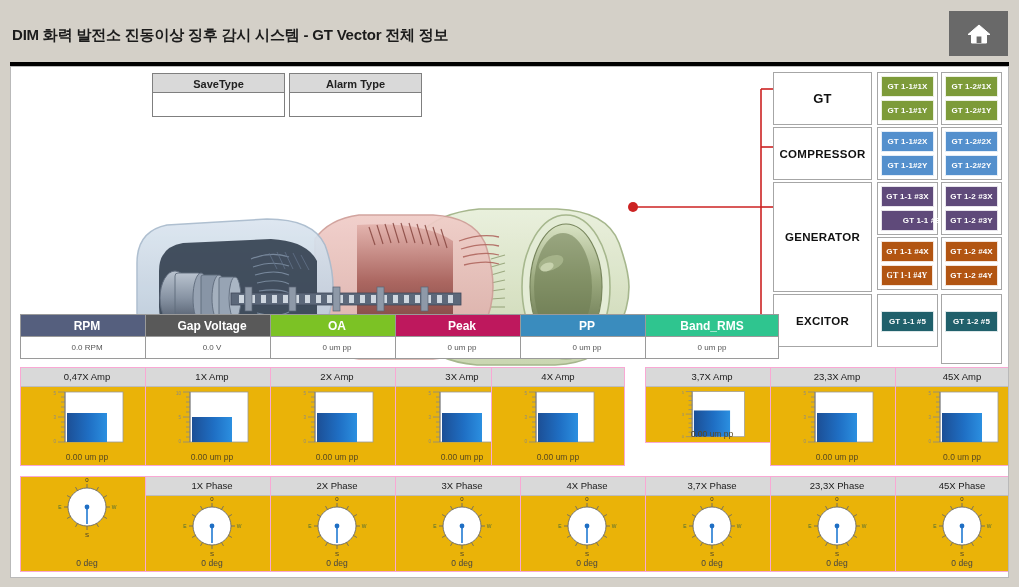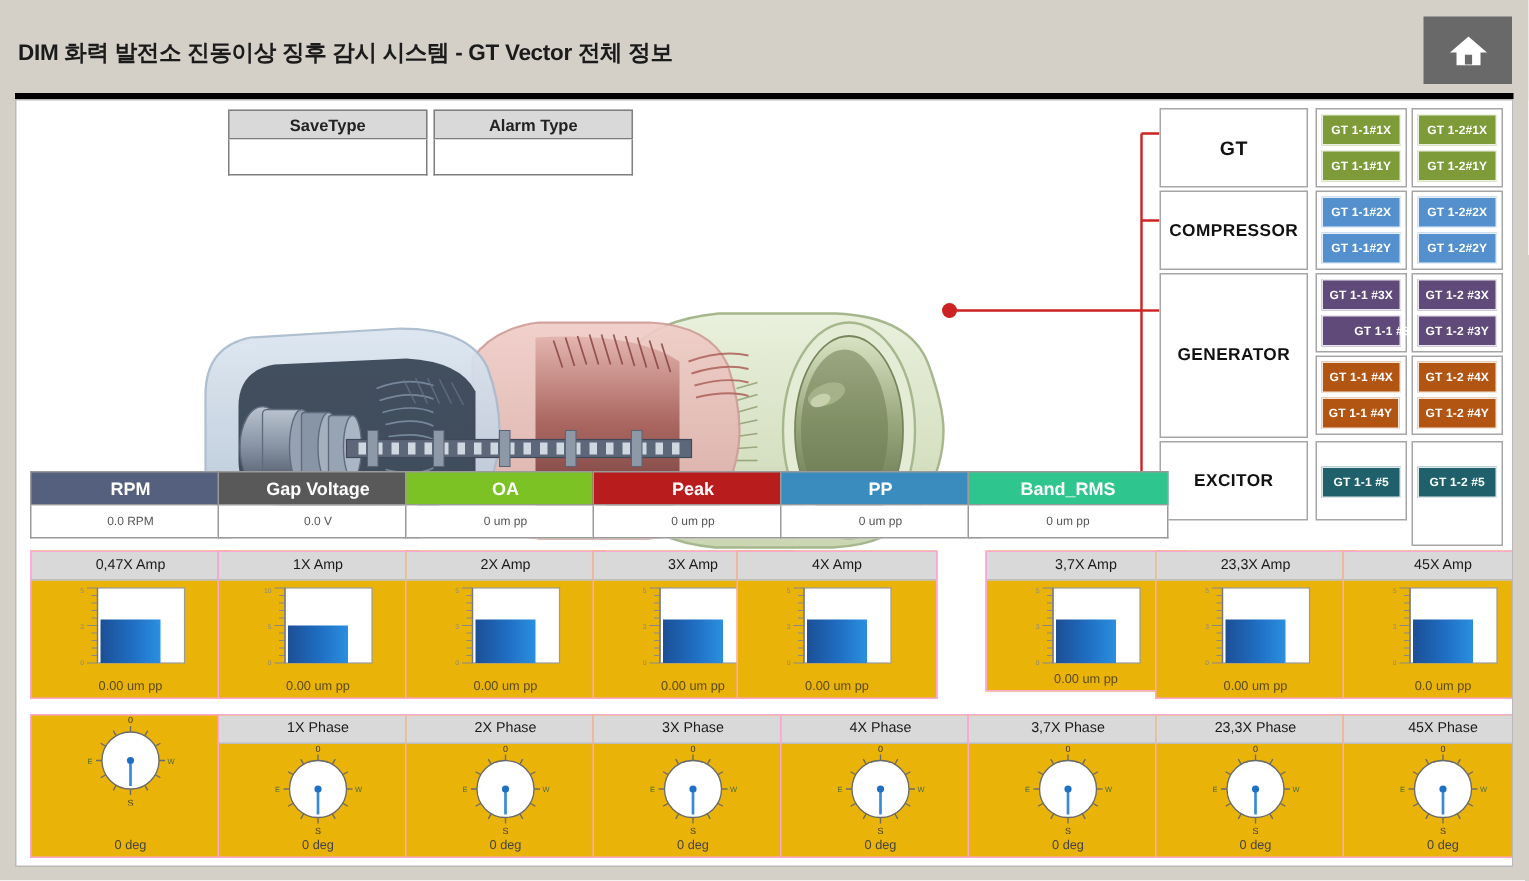--- a/index.html
+++ b/index.html
@@ -396,21 +396,21 @@
       <div class="tag-chip" style="left:3px; top:3px; width:53px; height:21px; background:#5f4a7a;">GT 1-1 #3X</div>
       <div class="tag-chip" style="left:3px; top:27px; width:53px; height:21px; background:#5f4a7a;padding-left:33px;">GT 1-1 #3Y</div>
     </div>
     <div class="tag-frame" style="left:930px; top:115px; width:61px; height:53px;text-decoration:underline;">
       <div class="tag-chip" style="left:3px; top:3px; width:53px; height:21px; background:#5f4a7a;">GT 1-2 #3X</div>
       <div class="tag-chip" style="left:3px; top:27px; width:53px; height:21px; background:#5f4a7a;">GT 1-2 #3Y</div>
     </div>
 
     <div class="tag-frame" style="left:866px; top:170px; width:61px; height:53px;">
       <div class="tag-chip" style="left:3px; top:3px; width:53px; height:21px; background:#b25512;">GT 1-1 #4X</div>
-      <div class="tag-chip" style="left:3px; top:27px; width:52px; height:21px; background:#b25512;">GT 1-1 #4Y</div>
+      <div class="tag-chip" style="left:3px; top:27px; width:52px; height:21px; background:#b25512;font-family:Liberation Serif, serif;">GT 1-1 #4Y</div>
     </div>
     <div class="tag-frame" style="left:930px; top:170px; width:61px; height:53px;">
       <div class="tag-chip" style="left:3px; top:3px; width:53px; height:21px; background:#b25512;">GT 1-2 #4X</div>
       <div class="tag-chip" style="left:3px; top:27px; width:53px; height:21px; background:#b25512;">GT 1-2 #4Y</div>
     </div>
 
     <div class="tag-frame" style="left:866px; top:227px; width:61px; height:53px;">
       <div class="tag-chip" style="left:3px; top:16px; width:53px; height:21px; background:#20606b;">GT 1-1 #5</div>
     </div>
     <div class="tag-frame" style="left:930px; top:227px; width:61px; height:70px;padding-left:33px;">
@@ -423,21 +423,21 @@
     </div>
     <div class="measure-card" style="left:134px; top:247px;">
       <div class="mc-head" style="background:#595959;">Gap Voltage</div>
       <div class="mc-val">0.0 V</div>
     </div>
     <div class="measure-card" style="left:259px; top:247px;">
       <div class="mc-head" style="background:#7cc225;">OA</div>
       <div class="mc-val">0 um pp</div>
     </div>
     <div class="measure-card" style="left:384px; top:247px;">
-      <div class="mc-head" style="background:#b91c1c;text-align:center;">Peak</div>
+      <div class="mc-head" style="background:#be185d;text-align:center;">Peak</div>
       <div class="mc-val">0 um pp</div>
     </div>
     <div class="measure-card" style="left:509px; top:247px;">
       <div class="mc-head" style="background:#3a8cbe;">PP</div>
       <div class="mc-val">0 um pp</div>
     </div>
     <div class="measure-card" style="left:634px; top:247px;">
       <div class="mc-head" style="background:#2fc58f;">Band_RMS</div>
       <div class="mc-val">0 um pp</div>
     </div>
@@ -596,21 +596,21 @@
               <line x1="37" y1="55" x2="44" y2="55" stroke="#888" stroke-width="0.8"></line>
         <line x1="44" y1="5" x2="44" y2="55" stroke="#777" stroke-width="0.9"></line>
         <text x="35" y="8" font-size="4.5" fill="#888" text-anchor="end" font-family="Liberation Sans, sans-serif">5</text>
         <text x="35" y="32" font-size="4.5" fill="#888" text-anchor="end" font-family="Liberation Sans, sans-serif">3</text>
         <text x="35" y="56" font-size="4.5" fill="#888" text-anchor="end" font-family="Liberation Sans, sans-serif">0</text>
         <rect x="46" y="26.000000000000004" width="40" height="28.999999999999996" fill="url(#barg4)"></rect>
       </svg>
           </div>
           <div class="gp-foot">0.00 um pp</div>
         </div>
-        <div class="gauge-panel" style="left: 634px; top: 300px; width: 134px; height: 94px; margin-left: 12px;">
+        <div class="gauge-panel" style="left: 634px; top: 300px; width: 134px; height: 76px;">
           <div class="gp-head">3,7X Amp</div>
           <div class="gp-body">
       <svg class="gauge-svg" width="132" height="62" viewBox="0 0 132 62">
         <defs>
           <linearGradient id="barg5" x1="0" y1="0" x2="1" y2="0">
             <stop offset="0%" stop-color="#1c4f96"></stop>
             <stop offset="55%" stop-color="#1f6fc4"></stop>
             <stop offset="100%" stop-color="#2b8fe0"></stop>
           </linearGradient>
         </defs>

